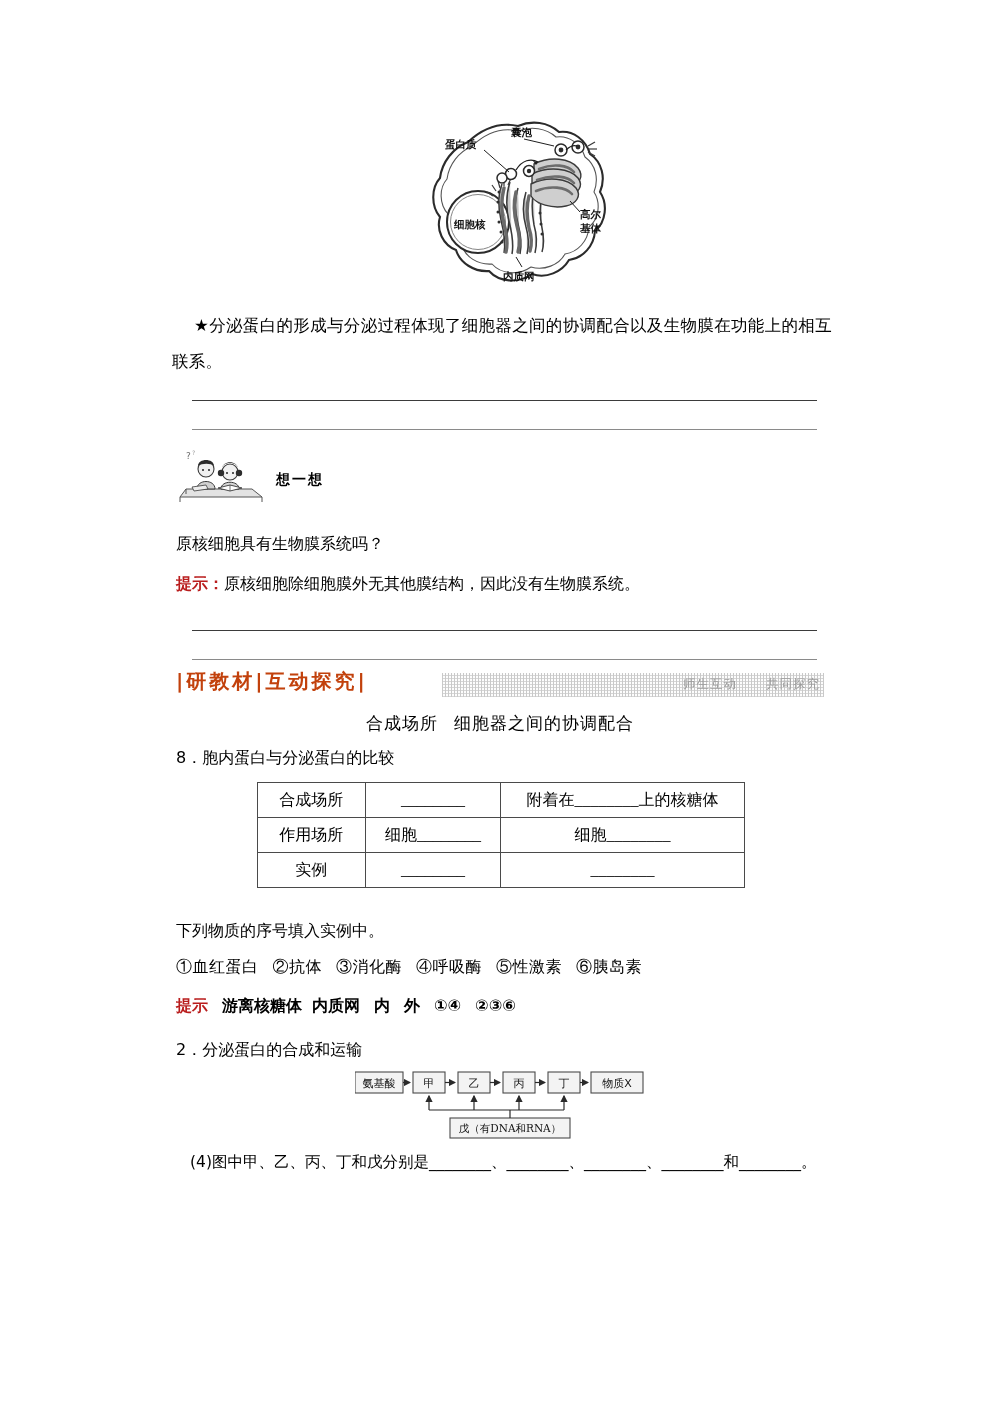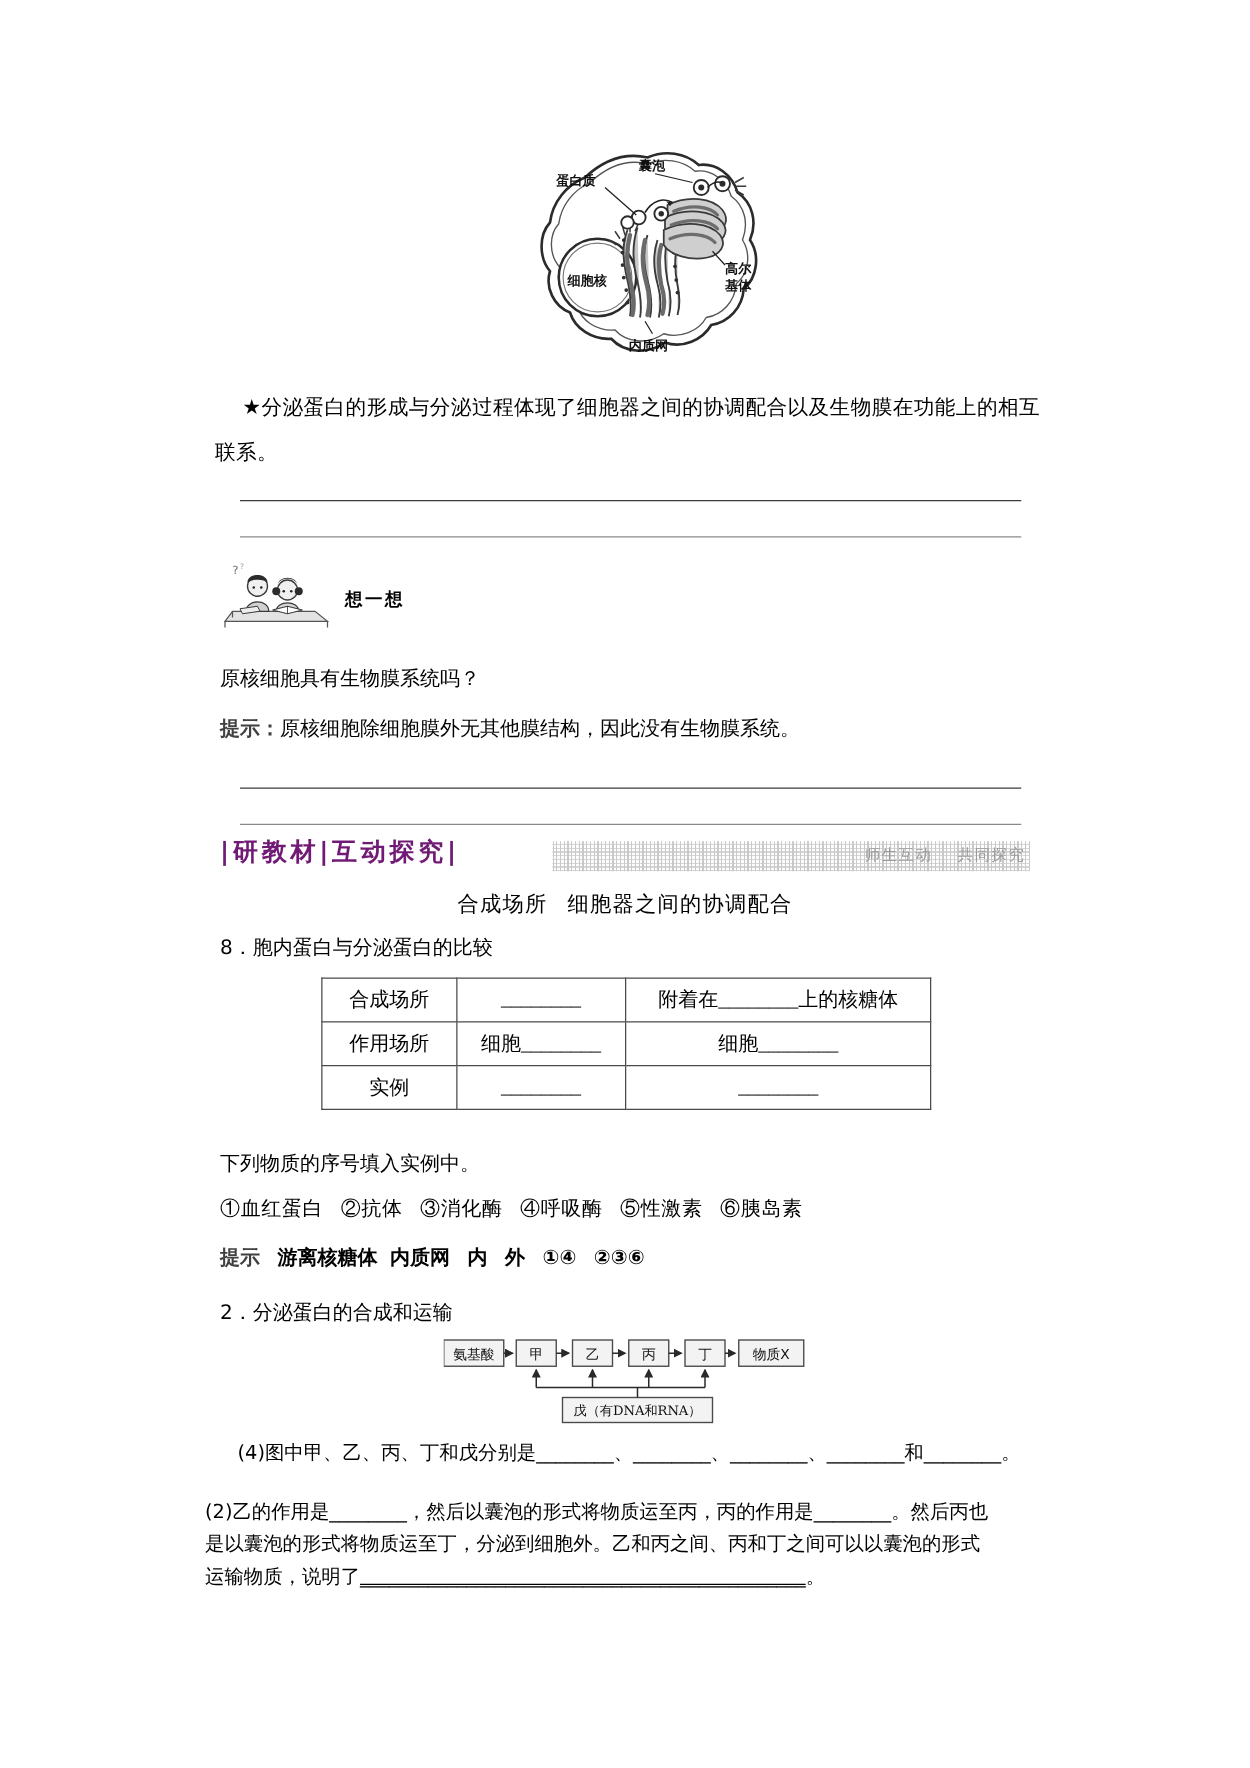--- a/index.html
+++ b/index.html
@@ -74,59 +74,59 @@
   }
 
   .qtext {
     position: absolute;
     left: 176px;
     font-size: 16px;
     font-family: Liberation Sans, sans-serif;
     line-height: 24px;
   }
   .tip-label {
-    color: #404040;
+    color: #b91c1c;
     font-weight: bold;
   }
 
   
   .banner {
     position: absolute;
     left: 176px;
     top: 668px;
     width: 648px;
     height: 34px;
   }
   .banner-title {
     position: absolute;
     left: 0; top: 0;
     font-size: 20px;
     font-weight: bold;
     font-family: "DejaVu Sans", sans-serif;
     letter-spacing: 3px;
     white-space: nowrap;
-    color: #701a75;
+    color: #c2410c;
   }
   .banner-hatch {
     position: absolute;
     left: 266px;
     top: 5px;
     right: 0;
     height: 24px;
     background-image:
       repeating-linear-gradient(90deg, #c9c9c9 0 1px, transparent 1px 3px),
       repeating-linear-gradient(0deg, #d6d6d6 0 1px, transparent 1px 3px);
     background-color: #fdfdfd;
   }
   .banner-right {
     position: absolute;
     right: 4px;
     top: 8px;
     font-size: 12.5px;
-    font-family: Liberation Serif, serif;
+    font-family: Liberation Mono, monospace;
     color: #9a9a9a;
     letter-spacing: 1px;
     white-space: nowrap;
     text-align: center;
   }
   .banner-right .gap { display: inline-block; width: 12px; }
 
   
   .explore-head {
     position: absolute;
@@ -469,19 +469,14 @@
         <line x1="74" y1="42" x2="74" y2="28"></line>
         <line x1="119" y1="42" x2="119" y2="28"></line>
         <line x1="164" y1="42" x2="164" y2="28"></line>
         <line x1="209" y1="42" x2="209" y2="28"></line>
       </g>
     </svg>
   </div>
 
   <div class="q1">(4)图中甲、乙、丙、丁和戊分别是________、________、________、________和________。</div>
 
-  <div class="q2">
-    <span>(2)乙的作用是________，然后以囊泡的形式将物质运至丙，丙的作用是________。然后丙也</span><br>
-    <span>是以囊泡的形式将物质运至丁，分泌到细胞外。乙和丙之间、丙和丁之间可以以囊泡的形式</span><br>
-    <span>运输物质，说明了</span><span class="ul">______________________________________________</span><span>。</span>
-  </div>
 
 </div>
 
 </body></html>

